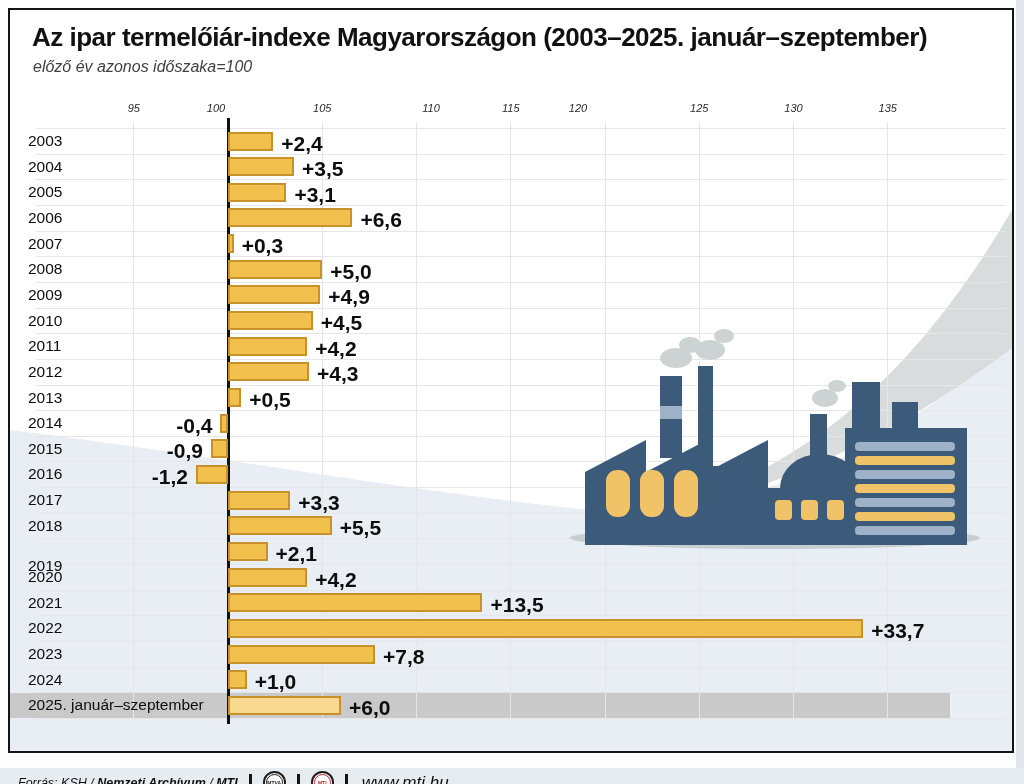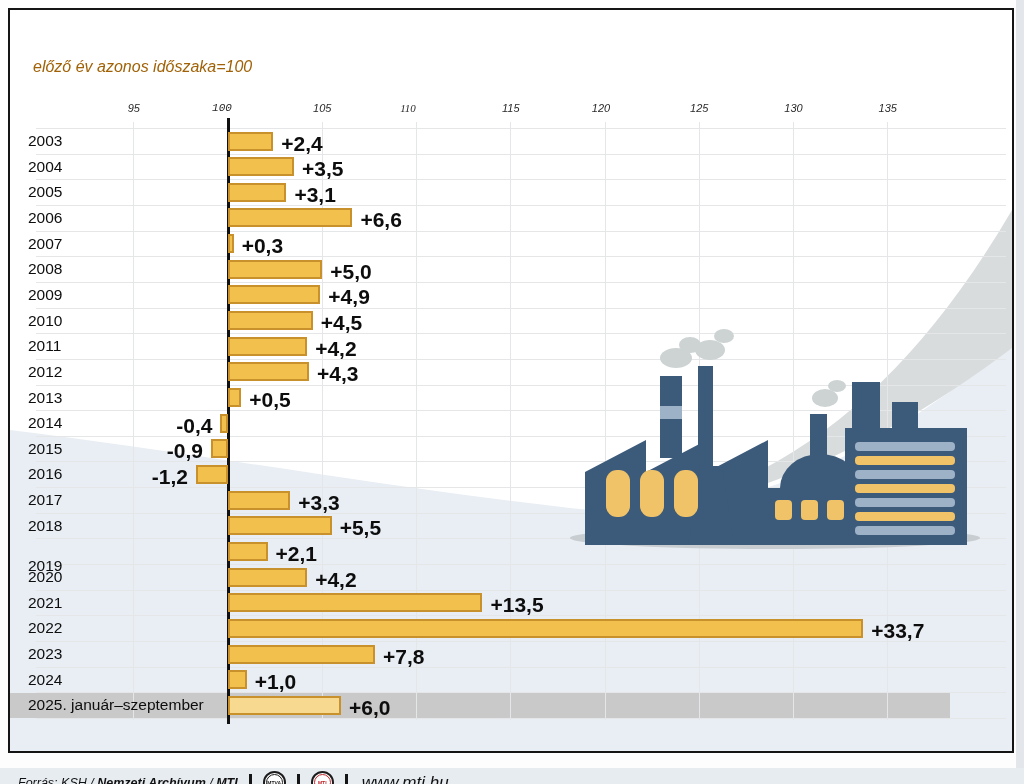--- a/index.html
+++ b/index.html
@@ -8,21 +8,21 @@
     background:#fdfdfd;
     font-family:"Liberation Sans","DejaVu Sans",sans-serif;
     color:#111;
   }
   #right-strip{position:absolute;left:1016px;top:0;width:8px;height:784px;background:#e3e7eb;}
   #chart-frame{
     position:absolute;left:8px;top:8px;width:1006px;height:745px;
     border:2px solid #141414;background:#ffffff;box-sizing:border-box;overflow:hidden;
   }
   #title{position:absolute;left:22px;top:12px;font-size:26px;font-weight:bold;letter-spacing:-0.5px;white-space:nowrap;}
-  #subtitle{position:absolute;left:23px;top:48px;font-size:16px;font-style:italic;color:#a16207;}
+  #subtitle{position:absolute;left:23px;top:48px;font-size:16px;font-style:italic;color:#404040;}
   
   .decor{position:absolute;left:0;top:0;pointer-events:none;}
   .wave-blue{fill:var(--wave-blue);}
   .swoosh{fill:var(--swoosh-gray);}
   .f-blue{fill:var(--factory-blue);}
   .f-win{fill:var(--window-yellow);}
   .f-win-blue{fill:var(--factory-light);}
   .f-band{fill:var(--factory-light);}
   .f-smoke{fill:var(--smoke-gray);}
   .f-shadow{fill:var(--shadow-gray);}
@@ -64,35 +64,36 @@
 
 <div id="right-strip"></div>
 
 <div id="chart-frame">
 
   <svg class="decor" width="1002" height="741" viewBox="0 0 1002 741" style="z-index:0;">
     <path class="wave-blue" d="M0,420 C180,442 380,478 560,498 C700,513 845,468 1002,332 L1002,741 L0,741 Z"></path>
     <path class="swoosh" d="M575,512 C760,492 892,388 1002,200 L1002,338 C878,432 736,500 575,512 Z"></path>
   </svg>
 
+  <div id="title">Az ipar termelőiár-indexe Magyarországon (2003–2025. január–szeptember)</div>
   <div id="subtitle">előző év azonos időszaka=100</div>
 
   <div id="plot">
       <div class="grid-v" style="left: 123.25px;"></div>
       <div class="tick-label" style="left: 103.75px;">95</div>
       <div class="axis-base" style="left: 216.5px;"></div>
-      <div class="tick-label" style="left: 192px; font-family: Liberation Mono, monospace;">100</div>
+      <div class="tick-label" style="left: 186px;">100</div>
       <div class="grid-v" style="left: 311.75px;"></div>
       <div class="tick-label" style="left: 292.25px;">105</div>
       <div class="grid-v" style="left: 406px;"></div>
-      <div class="tick-label" style="left: 378px; font-family: Liberation Serif, serif;">110</div>
+      <div class="tick-label" style="left: 401px;">110</div>
       <div class="grid-v" style="left: 500.25px;"></div>
       <div class="tick-label" style="left: 480.75px;">115</div>
       <div class="grid-v" style="left: 594.5px;"></div>
-      <div class="tick-label" style="left: 571px;">120</div>
+      <div class="tick-label" style="left: 548px;">120</div>
       <div class="grid-v" style="left: 688.75px;"></div>
       <div class="tick-label" style="left: 669.25px;">125</div>
       <div class="grid-v" style="left: 783px;"></div>
       <div class="tick-label" style="left: 763.5px;">130</div>
       <div class="grid-v" style="left: 877.25px;"></div>
       <div class="tick-label" style="left: 857.75px;">135</div>
       <div class="grid-h" style="top: 118px;"></div>
       <div class="grid-h" style="top: 144px;"></div>
       <div class="grid-h" style="top: 169px;"></div>
       <div class="grid-h" style="top: 195px;"></div>

